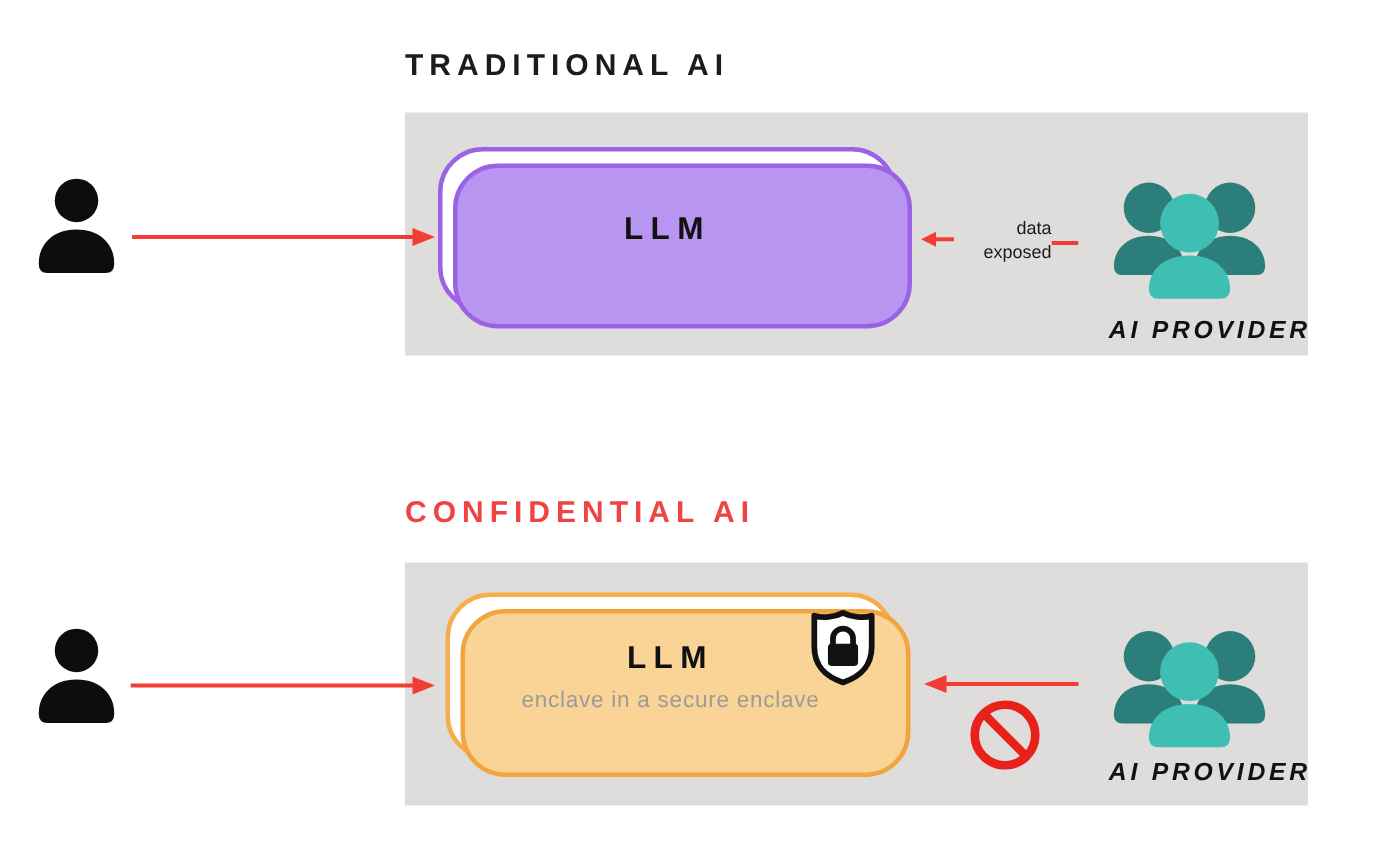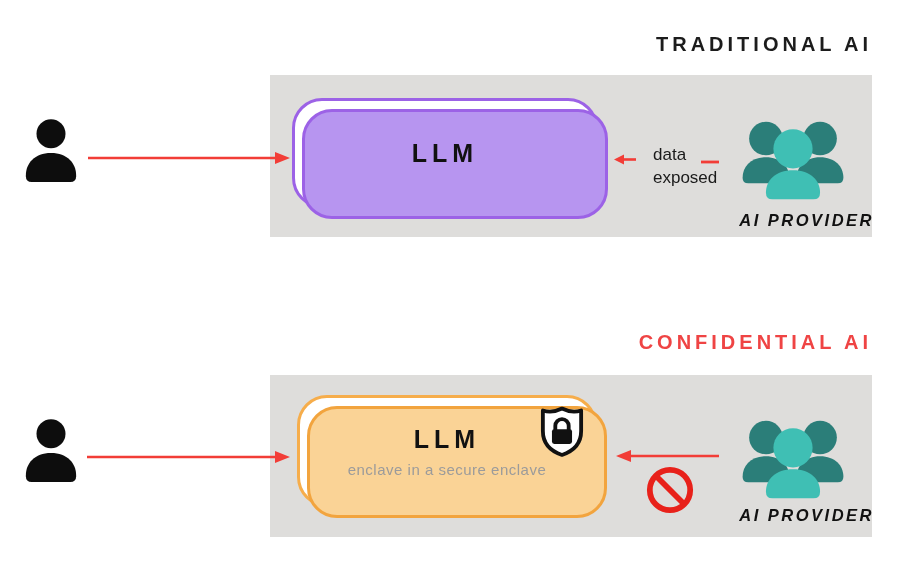--- a/index.html
+++ b/index.html
@@ -9,21 +9,21 @@
     position: relative;
     width: 917px;
     height: 573px;
     background: #ffffff;
     overflow: hidden;
   }
   .section-title {
     position: absolute;
     left: 270px;
     width: 602px;
-    text-align: right;
+    text-align: left;
     font-size: 20px;
     font-weight: bold;
     letter-spacing: 4px;
     color: #1c1c1c;
   }
   .title-traditional { top: 33px; }
   .title-confidential { top: 331px; color: #ef4444; }
 
   .panel {
     position: absolute;
@@ -71,21 +71,21 @@
     top: 395px;
     width: 300px;
     height: 112px;
     border: 3px solid #f6ad4b;
   }
   .llm-box-orange::before {
     background: #fad396;
     border: 3px solid #f2a43e;
   }
   .llm-label {
-    font-size: 25px;
+    font-size: 21px;
     font-weight: bold;
     letter-spacing: 5px;
     color: #111111;
   }
   .llm-sublabel {
     margin-top: 7px;
     font-size: 15px;
     color: #9b9b9b;
     letter-spacing: 0.5px;
   }
@@ -94,25 +94,25 @@
     top: 8px;
     right: 10px;
     width: 44px;
     height: 52px;
   }
 
   .abs { position: absolute; }
 
   .arrow-label {
     position: absolute;
-    left: 653px;
+    left: 633px;
     top: 144px;
     width: 68px;
-    text-align: left;
-    font-size: 17px;
+    text-align: right;
+    font-size: 12px;
     line-height: 1.35;
     color: #1a1a1a;
     z-index: 3;
   }
   .provider-label {
     position: absolute;
     width: 162px;
     text-align: right;
     font-size: 16.5px;
     font-weight: bold;

